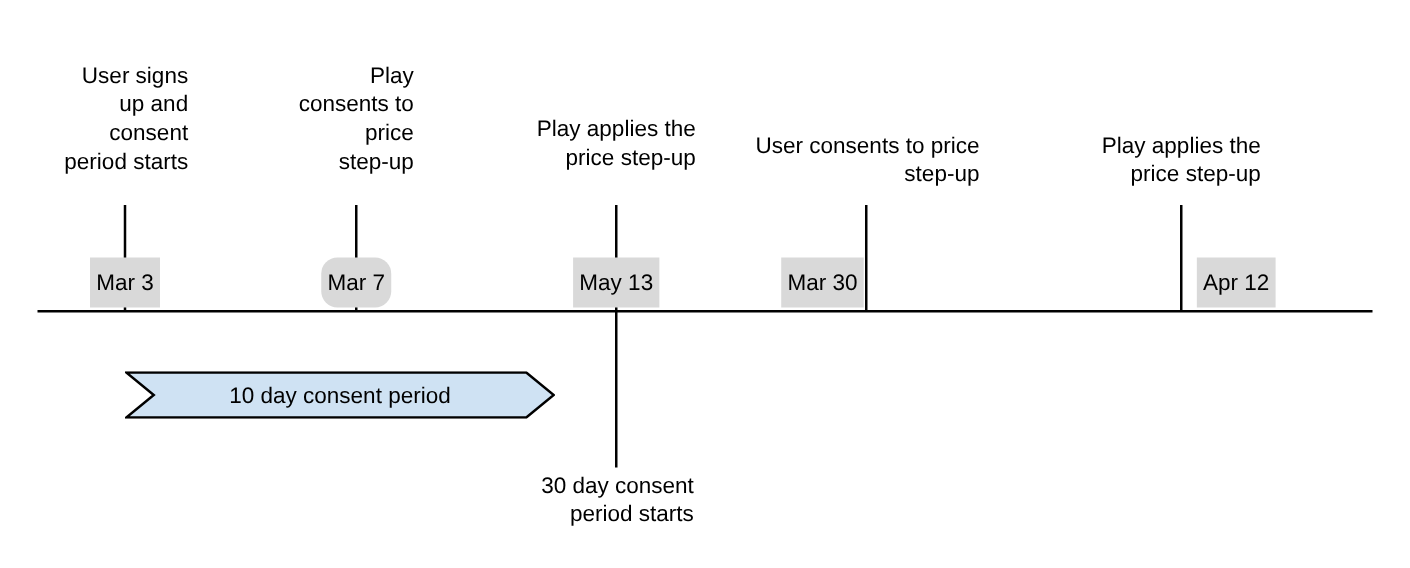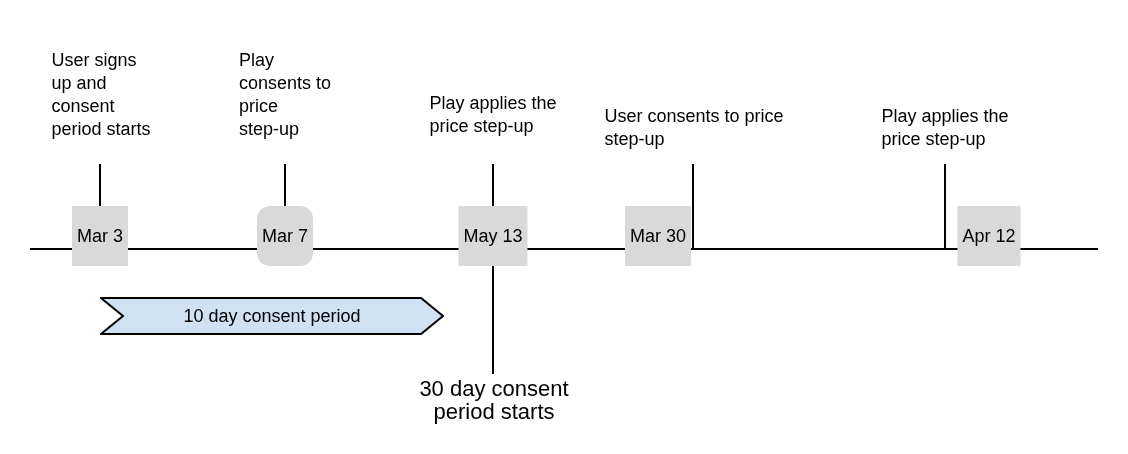--- a/index.html
+++ b/index.html
@@ -8,36 +8,36 @@
     width: 1128px;
     height: 454px;
     background: #ffffff;
     font-family: "Liberation Sans", sans-serif;
     color: var(--text, #000000);
     overflow: hidden;
   }
   .event-label {
     position: absolute;
     transform: translateX(-50%);
-    text-align: left;
+    text-align: right;
     white-space: pre-line;
     font-size: 18px;
     line-height: 23px;
   }
   .tick {
     position: absolute;
     width: 2px;
     background: var(--axis, #000000);
   }
   .date-label {
     position: absolute;
     top: 206px;
     transform: translateX(-50%);
     background: var(--date-background, #d9d9d9);
-    padding: 18px 5px;
+    padding: 8px 5px;
     font-size: 18px;
     line-height: 24px;
     white-space: nowrap;
   }
   .axis {
     position: absolute;
     left: 30px;
     top: 248px;
     width: 1068px;
     height: 2px;
@@ -63,23 +63,23 @@
     justify-content: center;
     font-size: 18px;
   }
   .banner-0 { left: 100px; width: 344px; margin-top: 16px; }
   .banner-1 { left: 534px; width: 450px; }
   .footnote {
     position: absolute;
     left: 494px;
     top: 377px;
     transform: translateX(-50%);
-    text-align: center;
+    text-align: right;
     white-space: pre-line;
-    font-size: 22px;
+    font-size: 18px;
     line-height: 23px;
   }
   
   .e0-label { left: 101px; top: 49px; }
   .e1-label { left: 285px; top: 49px; }
   .e2-label { left: 493px; top: 92px; }
   .e3-label { left: 694px; top: 105px; }
   .e4-label { left: 945px; top: 105px; }
   .e0-tick { left: 99px;  top: 164px; height: 85px; }
   .e1-tick { left: 284px; top: 164px; height: 85px; }

